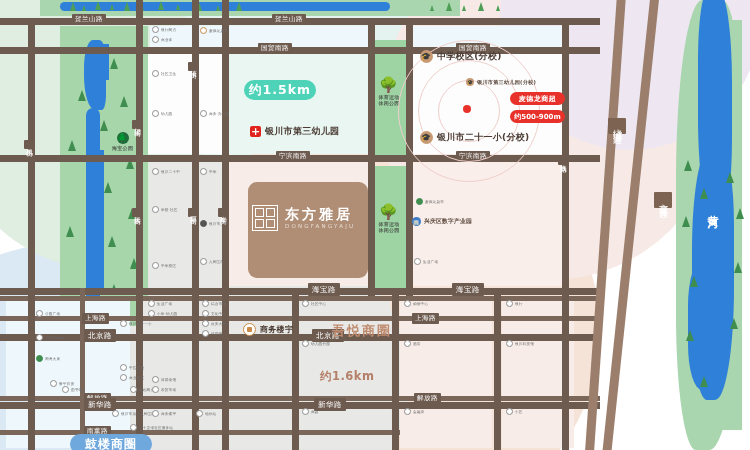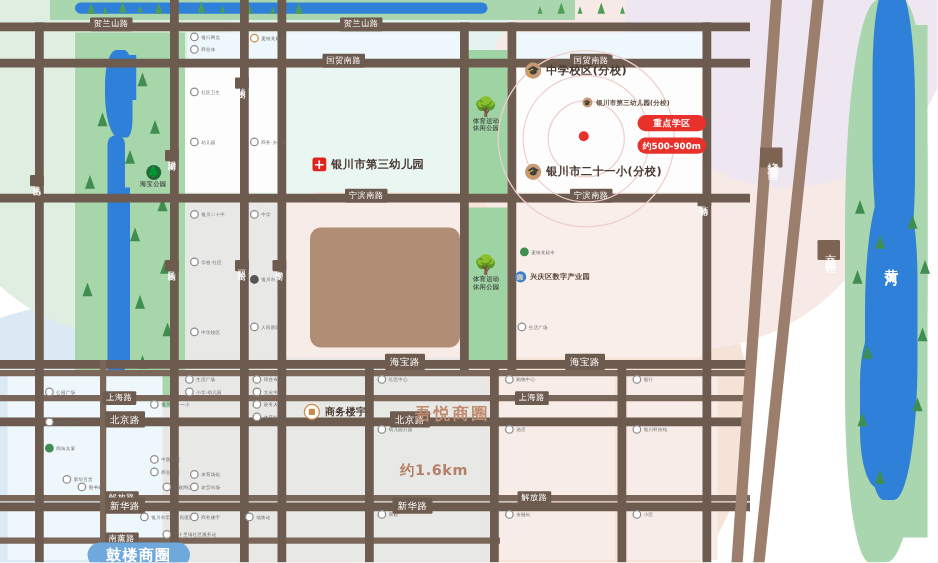--- a/index.html
+++ b/index.html
@@ -307,30 +307,43 @@
         <span></span>
       </div>
     <div class="lbl" style="font-size:8px;">商务楼宇</div>
   </div>
 
   <div class="poi-mid" style="left:412px;top:217px;">
     <div class="ic-bank">🏢</div>
     <div class="lbl" style="font-size:5.8px;">兴庆区数字产业园</div>
   </div>
 
-
-  <div class="pill pill-red" style="left:510px;top:92px;width:55px;height:13px;">重点学区</div>
+  <div class="pill pill-teal" style="left:244px;top:80px;width:72px;height:20px;">约1.5km</div>
+
+  <div class="pill pill-red" style="left:510px;top:92px;width:55px;height:13px;">麦德龙商超</div>
   <div class="pill pill-red" style="left:510px;top:110px;width:55px;height:13px;letter-spacing:0;">约500-900m</div>
 
   <div class="pill pill-blue" style="left:70px;top:434px;width:82px;height:20px;">鼓楼商圈</div>
 
   <div class="tag-peach" style="left:332px;top:322px;">吾悦商圈</div>
   <div class="tag-dist" style="left:320px;top:369px;">约1.6km</div>
 
   <div id="plot"></div>
+  <div id="logo">
+    <div class="logo-mark">
+      <i></i>
+        <i></i>
+        <i></i>
+        <i></i>
+    </div>
+    <div class="logo-txt">
+      <div class="cn">东方雅居</div>
+      <div class="en">DONGFANGYAJU</div>
+    </div>
+  </div>
 
   <div class="poi" style="left:152px;top:26px;">
       <div class="dot"></div>
       <div class="t">银行网点</div>
     </div>
   <div class="poi" style="left:152px;top:36px;">
       <div class="dot"></div>
       <div class="t">商业体</div>
     </div>
   <div class="poi" style="left:200px;top:27px;">

